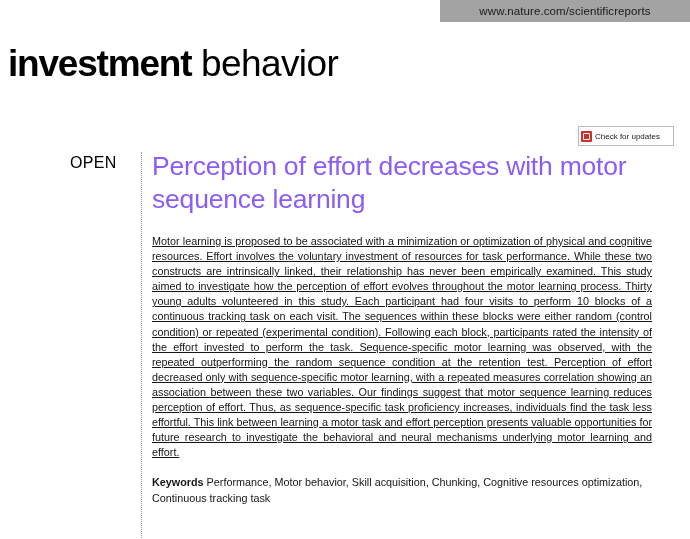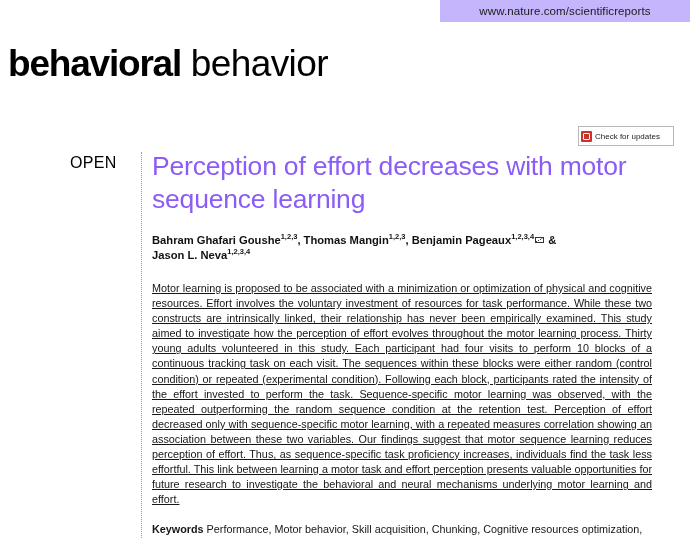--- a/index.html
+++ b/index.html
@@ -16,21 +16,21 @@
     position: relative;
   }
 
   
   .url-bar {
     position: absolute;
     top: 0;
     left: 440px;
     width: 250px;
     height: 22px;
-    background: #c4b5fd;
+    background: #a3a3a3;
     display: flex;
     align-items: center;
     justify-content: center;
   }
   .url-bar .url-text {
     font-size: 11.5px;
     color: #1a1a1a;
     letter-spacing: 0.1px;
   }
 
@@ -183,38 +183,34 @@
   }
 </style>
 </head>
 <body>
 
 <div class="url-bar">
   <span class="url-text">www.nature.com/scientificreports</span>
 </div>
 
 <div class="masthead">
-  <span class="bold">behavioral</span><span class="light"> behavior</span>
+  <span class="bold">investment</span><span class="light"> behavior</span>
 </div>
 
 <div class="updates-badge">
   <span class="badge-icon"></span>
   <span class="badge-text">Check for updates</span>
 </div>
 
 <div class="open-label">OPEN</div>
 
 <div class="vrule"></div>
 
 <div class="article">
   <h1>Perception of effort decreases with motor sequence learning</h1>
 
-  <div class="authors">
-    <span>Bahram Ghafari Goushe</span><sup>1,2,3</sup><span>, Thomas Mangin</span><sup>1,2,3</sup><span>, Benjamin Pageaux</span><sup>1,2,3,4</sup><span class="env-icon"></span><span> &amp; </span><br>
-    <span>Jason L. Neva</span><sup>1,2,3,4</sup>
-  </div>
 
   <div class="abstract">Motor learning is proposed to be associated with a minimization or optimization of physical and cognitive resources. Effort involves the voluntary investment of resources for task performance. While these two constructs are intrinsically linked, their relationship has never been empirically examined. This study aimed to investigate how the perception of effort evolves throughout the motor learning process. Thirty young adults volunteered in this study. Each participant had four visits to perform 10 blocks of a continuous tracking task on each visit. The sequences within these blocks were either random (control condition) or repeated (experimental condition). Following each block, participants rated the intensity of the effort invested to perform the task. Sequence-specific motor learning was observed, with the repeated outperforming the random sequence condition at the retention test. Perception of effort decreased only with sequence-specific motor learning, with a repeated measures correlation showing an association between these two variables. Our findings suggest that motor sequence learning reduces perception of effort. Thus, as sequence-specific task proficiency increases, individuals find the task less effortful. This link between learning a motor task and effort perception presents valuable opportunities for future research to investigate the behavioral and neural mechanisms underlying motor learning and effort.</div>
 
   <div class="keywords">
     <span class="kw-label">Keywords</span><span>  Performance, Motor behavior, Skill acquisition, Chunking, Cognitive resources optimization, Continuous tracking task</span>
   </div>
 </div>
 
 </body></html>

